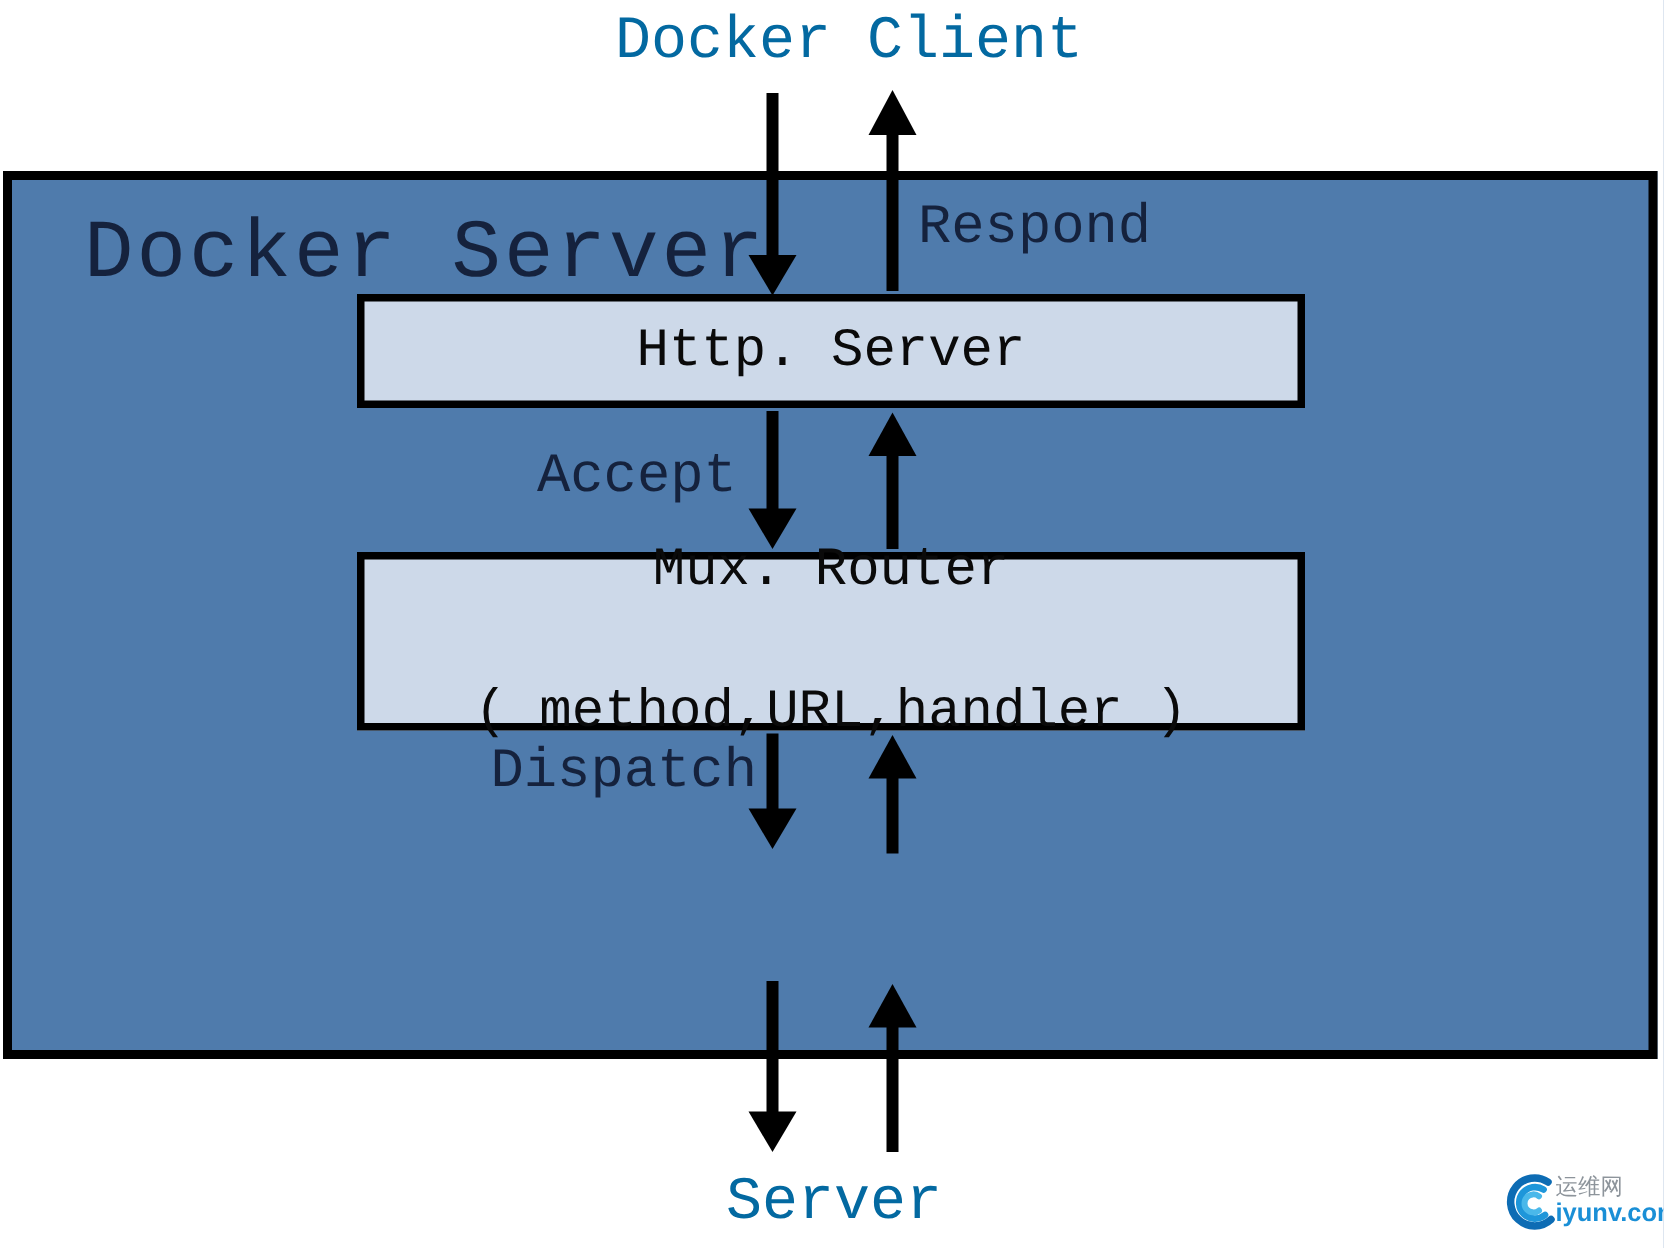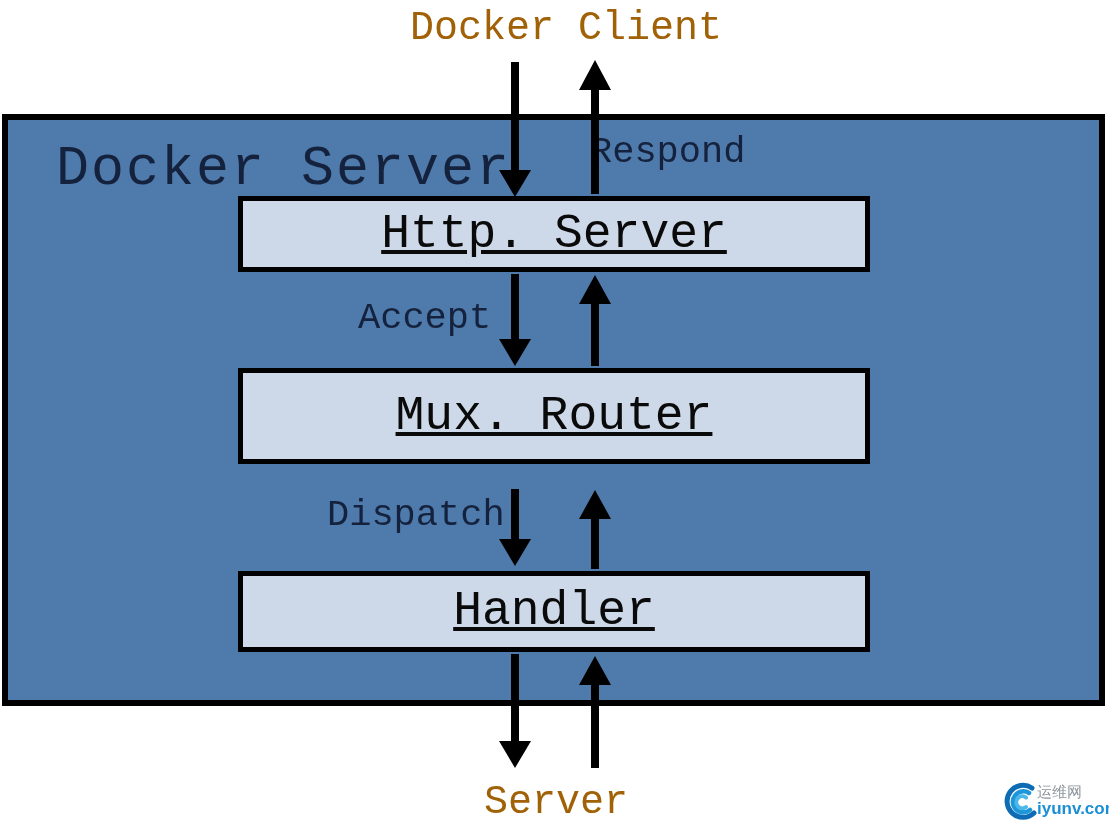--- a/index.html
+++ b/index.html
@@ -5,51 +5,51 @@
   html,body{margin:0;padding:0;background:#ffffff;}
   .stage{
     position:relative;width:1109px;height:832px;overflow:hidden;
     background:#ffffff;
     font-family:"Liberation Mono","DejaVu Sans Mono",monospace;
     color:#000;
   }
   
   .ext-title{
     position:absolute;transform:translateX(-50%);
-    font-size:40px;font-weight:500;color:#a16207;white-space:nowrap;
+    font-size:40px;font-weight:500;color:#0369a1;white-space:nowrap;
   }
   .client-title{left:566px;top:6px;}
   .engine-title{left:556px;top:780px;}
 
   
   .server-box{
     position:absolute;left:2px;top:114px;width:1103px;height:592px;
     box-sizing:border-box;border:6px solid #000;background:#4f7bac;
   }
   .server-label{
     position:absolute;left:56px;top:138px;
     font-size:55px;color:#15223d;white-space:nowrap;letter-spacing:2px;
   }
 
   
   .node{
     position:absolute;left:238px;width:632px;
     box-sizing:border-box;border:5px solid #000;background:#cdd9e9;
     display:flex;flex-direction:column;align-items:center;justify-content:center;
-    font-size:48px;color:#0a0a0a;text-align:center;line-height:1.3;text-decoration:underline;
+    font-size:36px;color:#0a0a0a;text-align:center;line-height:1.3;
   }
   .node-http{top:196px;height:76px;}
-  .node-mux{top:368px;height:96px;gap:48px;}
+  .node-mux{top:368px;height:119px;gap:48px;}
   .node-handler{top:571px;height:81px;}
 
   
   .edge-label{
     position:absolute;font-size:37px;color:#15223d;white-space:nowrap;
   }
-  .lbl-respond{left:590px;top:131px;}
+  .lbl-respond{left:612px;top:131px;}
   .lbl-accept{left:358px;top:297px;}
   .lbl-dispatch{left:327px;top:494px;}
 
   .arrow-layer{position:absolute;left:0;top:0;width:1109px;height:832px;pointer-events:none;}
 
   
   .watermark{
     position:absolute;left:999px;top:772px;width:108px;height:58px;
     display:flex;align-items:center;
   }
@@ -67,23 +67,21 @@
   <div class="ext-title engine-title">Server</div>
 
   <div class="server-box"></div>
   <div class="server-label">Docker Server</div>
 
   <div class="node node-http">
     <div>Http. Server</div>
   </div>
   <div class="node node-mux">
     <div>Mux. Router</div>
-  </div>
-  <div class="node node-handler">
-    <div>Handler</div>
+    <div>( method,URL,handler )</div>
   </div>
 
   <div class="edge-label lbl-respond">Respond</div>
   <div class="edge-label lbl-dispatch">Dispatch</div>
   <div class="edge-label lbl-accept">Accept</div>
 
   <svg class="arrow-layer" viewBox="0 0 1109 832" xmlns="http://www.w3.org/2000/svg">
 
     <g fill="#000" stroke="#000">
       <line x1="515" y1="62" x2="515" y2="172" stroke-width="8"></line>

